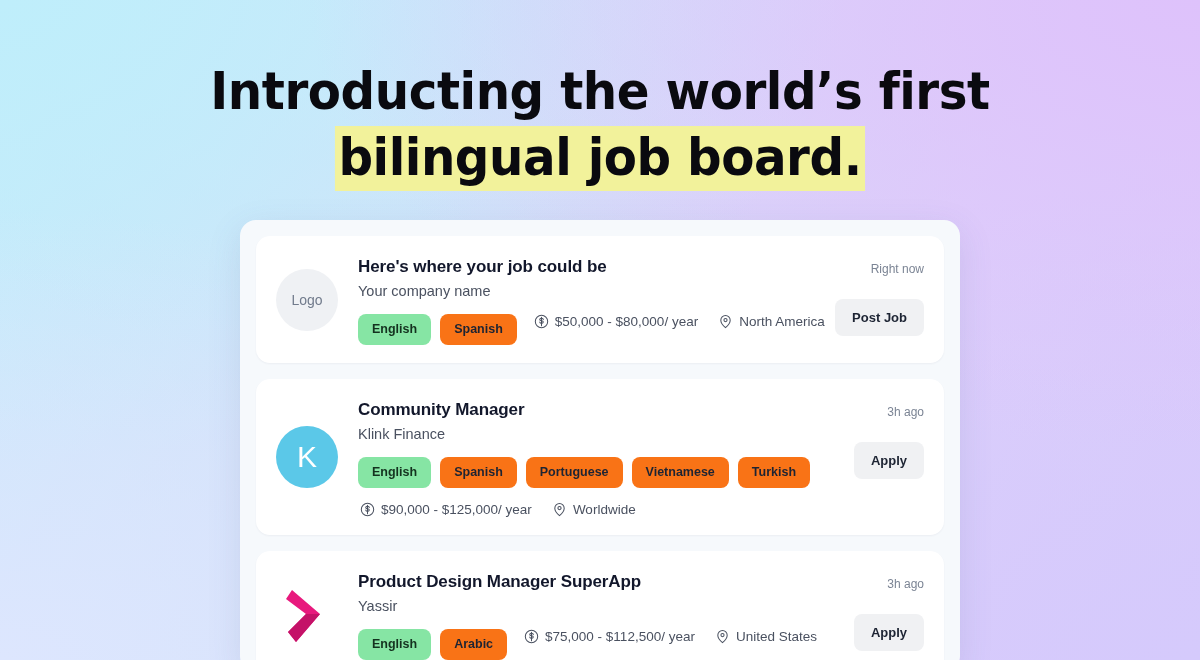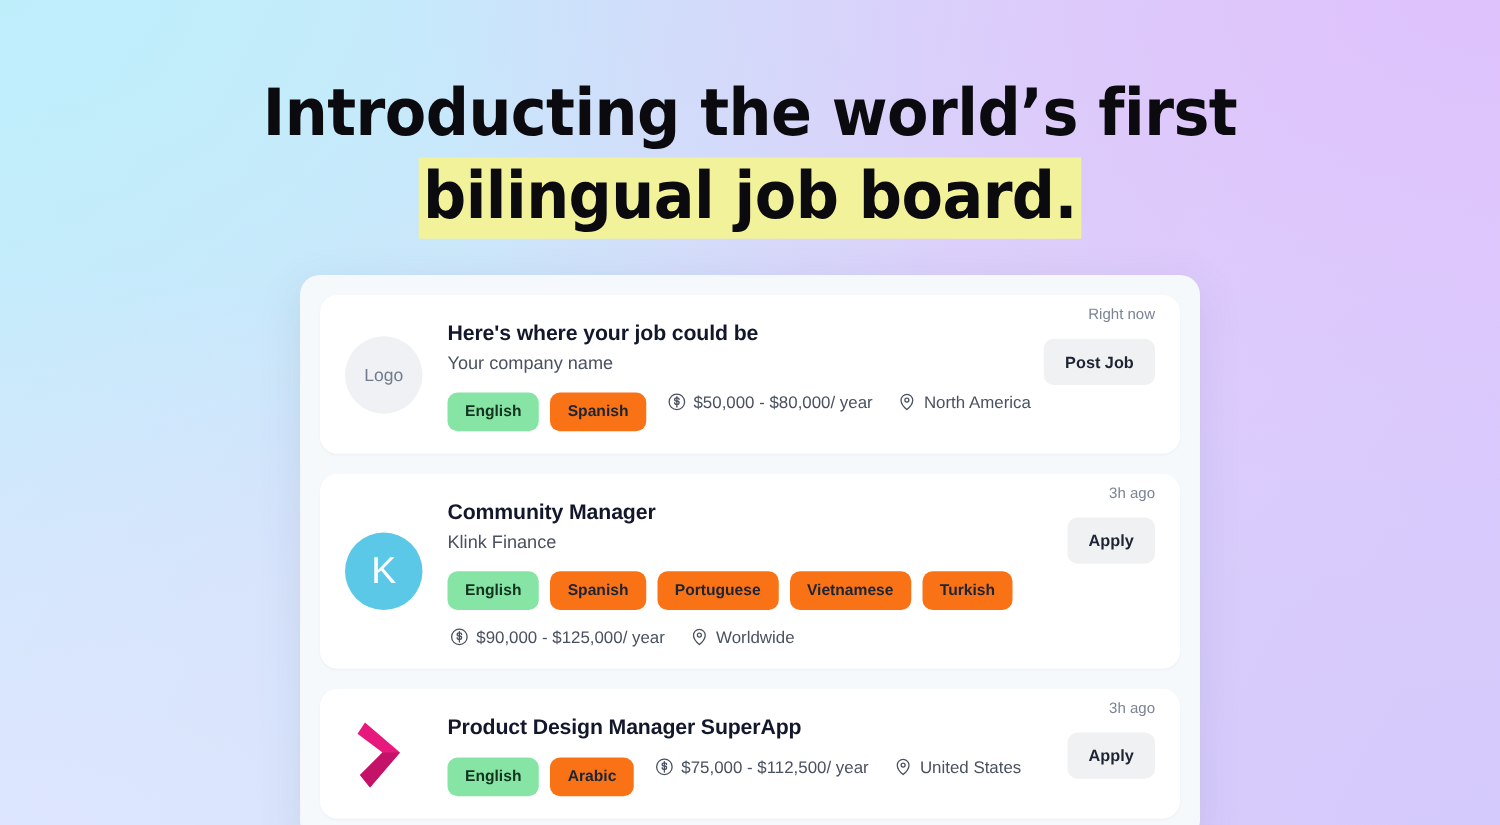--- a/index.html
+++ b/index.html
@@ -173,34 +173,34 @@
   .meta-item {
     display: flex;
     align-items: center;
     gap: 6px;
   }
   .meta-item svg { display: block; }
 
   
   .card-right {
     position: absolute;
-    top: 7px;
+    top: 25px;
     right: 20px;
     width: 120px;
     display: flex;
     flex-direction: column;
     align-items: flex-end;
   }
   .timestamp {
     font-size: 12px;
     color: #7b8494;
     line-height: 16px;
   }
   .action-btn {
-    margin-top: 12px;
+    margin-top: 22px;
     background: #f0f1f3;
     border: none;
     border-radius: 8px;
     font-family: "Liberation Sans", sans-serif;
     font-size: 13px;
     font-weight: 700;
     color: #1d2433;
     padding: 11px 17px;
     cursor: pointer;
     white-space: nowrap;
@@ -292,20 +292,21 @@
         </div>
         <div class="job-card">
           <div class="logo-col">
             <svg class="logo-chevron" viewBox="0 0 62 62">
               <path d="M16 6 L44 30 L20 58 L12 48 L30 30 L10 15 Z" fill="#e8197d"></path>
               <path d="M30 30 L44 30 L20 58 L12 48 Z" fill="#c41268"></path>
             </svg>
           </div>
           <div class="card-body">
             <div class="job-title">Product Design Manager SuperApp</div>
+            <div class="company-name">Yassir</div>
             <div class="tag-row">
               <span class="tag primary">English</span>
               <span class="tag">Arabic</span>
               <div class="meta-row inline">
                 <span class="meta-item">
                   <svg width="15" height="15" viewBox="0 0 16 16" fill="none">
                     <circle cx="8" cy="8" r="6.6" stroke="#4a5160" stroke-width="1.1"></circle>
                     <path d="M8 3.6v8.8" stroke="#4a5160" stroke-width="1.1" stroke-linecap="round"></path>
                     <path d="M9.9 5.9c0-.8-.85-1.4-1.9-1.4s-1.9.6-1.9 1.4.85 1.35 1.9 1.35 1.9.6 1.9 1.4-.85 1.4-1.9 1.4-1.9-.6-1.9-1.4" stroke="#4a5160" stroke-width="1.1" stroke-linecap="round" stroke-linejoin="round" fill="none"></path>
                   </svg>

